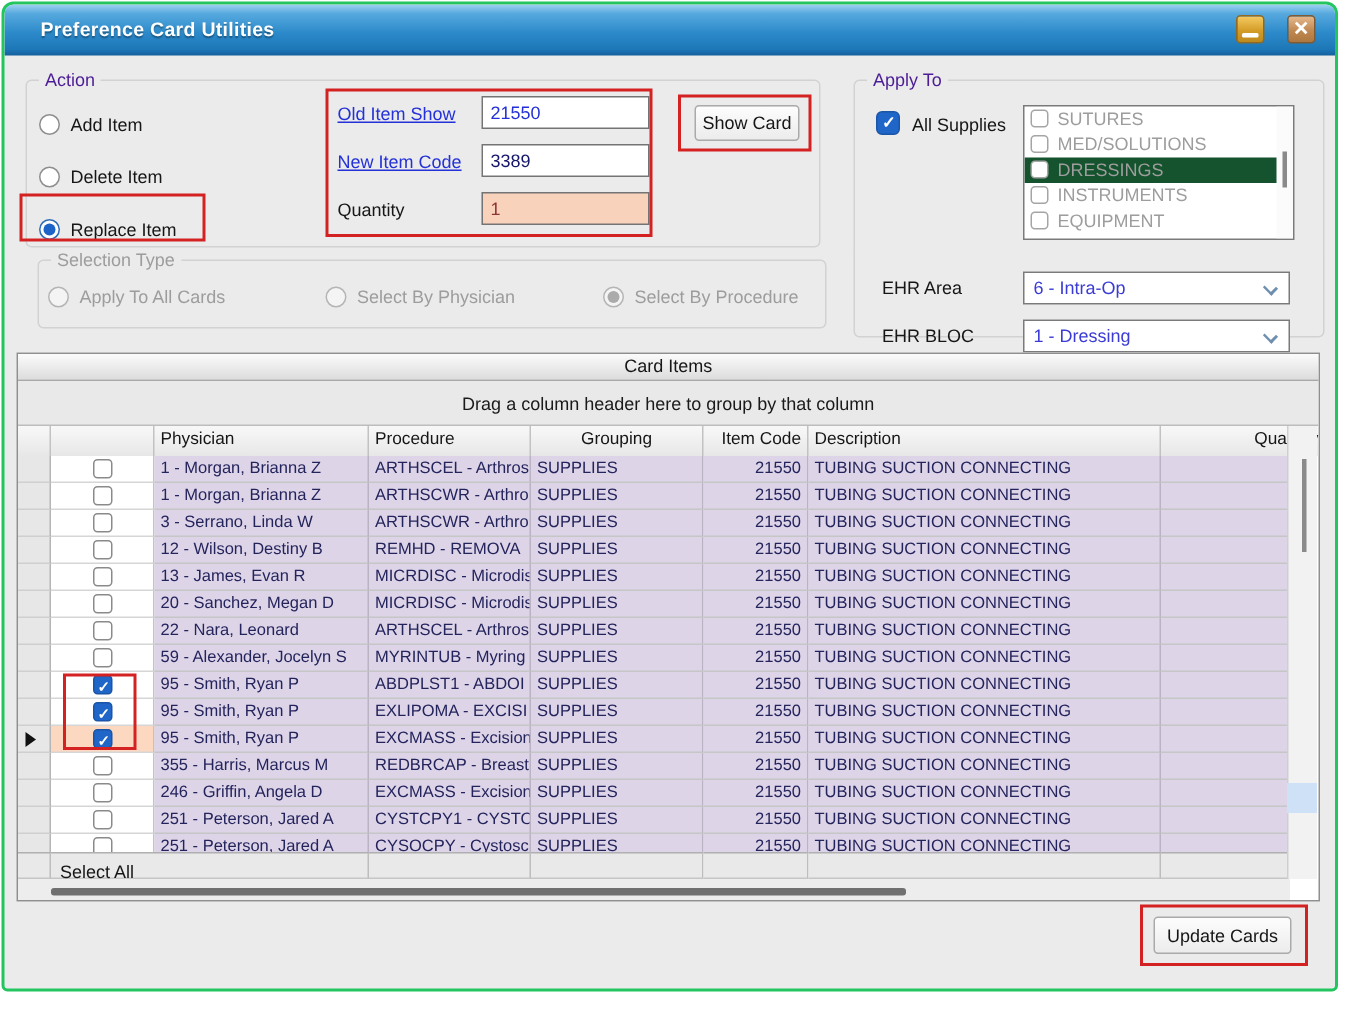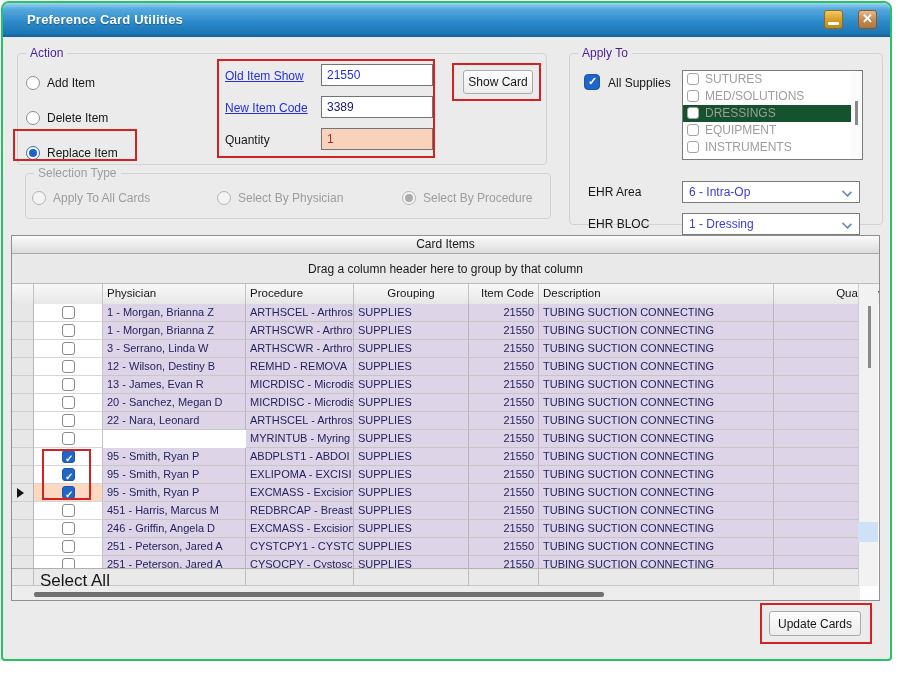--- a/index.html
+++ b/index.html
@@ -85,21 +85,21 @@
   .gutter { background:#e7e7e7; border-right:1px solid #b5b5b5; border-bottom:1px solid #cfcfcf; }
   .cbcell { background:#fff; border-right:1px solid #c3c3c3; border-bottom:1px solid #d6d6d6; }
   .cbcell.cur { background:#fbd8bf; }
   .gcb { position:absolute; left:28px; top:2px; width:13px; height:13px; border:1px solid #8a8a8a; border-radius:3px; background:#fff; }
   .gcb.on { background:#1f66c8; border-color:#1a55a8; }
   .gcb.on::after { content:"✓"; position:absolute; left:2px; top:-1px; color:#fff; font-size:10px; font-weight:bold; }
   .rowarrow { position:absolute; left:5px; top:4px; width:0; height:0;
     border-left:7px solid #111; border-top:5px solid transparent; border-bottom:5px solid transparent; }
   .gfoot { position:absolute; left:0; top:332px; width:848px; height:18px; }
   .fcell { position:absolute; top:0; height:18px; background:#e9e9e9; border-right:1px solid #bdbdbd;
-    border-bottom:1px solid #c6c6c6; border-top:1px solid #b0b0b0; font-size:17px; color:#161616; line-height:16px; padding:4px 6px; }
+    border-bottom:1px solid #c6c6c6; border-top:1px solid #b0b0b0; font-size:12px; color:#161616; line-height:16px; padding:4px 6px; }
   .vscroll { position:absolute; right:1px; top:48px; width:20px; height:302px; background:#f2f2f2; border-left:1px solid #cfcfcf; }
   .vthumb { position:absolute; left:9px; top:22px; width:3px; height:62px; background:#8a8a8a; }
   .vblue { position:absolute; right:1px; top:286px; width:20px; height:20px; background:#cfe1f6; }
   .hscroll { position:absolute; left:0; top:350px; width:848px; height:15px; background:#ededed; }
   .hthumb { position:absolute; left:22px; top:6px; width:570px; height:5px; background:#707070; border-radius:2px; }
 
   
   .hlrect { position:absolute; border:2px solid #d42222; pointer-events:none; z-index:50; }
 </style>
 </head>
@@ -165,22 +165,22 @@
 
       <div class="grp" style="left:566px; top:16px; width:314px; height:172px;">
         <span class="grp-label">Apply To</span>
         <span class="bigcheck" style="left:14px; top:20px;"></span>
         <span class="flabel" style="left:38px; top:22px;">All Supplies</span>
         <div class="listbox">
           <div id="supply-items">
               <div class="litem"><span class="cbx"></span><span>SUTURES</span></div>
               <div class="litem"><span class="cbx"></span><span>MED/SOLUTIONS</span></div>
               <div class="litem hl"><span class="cbx"></span><span>DRESSINGS</span></div>
+              <div class="litem"><span class="cbx"></span><span>INSTRUMENTS</span></div>
               <div class="litem"><span class="cbx"></span><span>EQUIPMENT</span></div>
-              <div class="litem"><span class="cbx"></span><span>INSTRUMENTS</span></div>
             </div>
           <div class="lscroll">
               <div class="lthumb"></div>
             </div>
         </div>
         <span class="flabel" style="left:18px; top:131px;">EHR Area</span>
         <div class="combo" style="left:112px; top:127px;">
           <span class="val">6 - Intra-Op</span>
           <span class="chev"></span>
         </div>
@@ -287,20 +287,21 @@
               <div class="gcell" style="left: 342px; width: 115px;">SUPPLIES</div>
               <div class="gcell r" style="left: 457px; width: 70px;">21550</div>
               <div class="gcell" style="left: 527px; width: 235px;">TUBING SUCTION CONNECTING</div>
               <div class="gcell r" style="left: 762px; width: 110px;"></div>
             </div>
             <div class="grow" style="top: 126px;">
               <div class="gcell gutter" style="left: 0px; width: 22px;"></div>
               <div class="gcell cbcell" style="left: 22px; width: 69px;">
                 <span class="gcb"></span>
               </div>
+              <div class="gcell" style="left: 91px; width: 143px;">59 - Alexander, Jocelyn S</div>
               <div class="gcell" style="left: 234px; width: 108px;">MYRINTUB - Myring</div>
               <div class="gcell" style="left: 342px; width: 115px;">SUPPLIES</div>
               <div class="gcell r" style="left: 457px; width: 70px;">21550</div>
               <div class="gcell" style="left: 527px; width: 235px;">TUBING SUCTION CONNECTING</div>
               <div class="gcell r" style="left: 762px; width: 110px;"></div>
             </div>
             <div class="grow" style="top: 144px;">
               <div class="gcell gutter" style="left: 0px; width: 22px;"></div>
               <div class="gcell cbcell" style="left: 22px; width: 69px;">
                 <span class="gcb on"></span>
@@ -336,21 +337,21 @@
               <div class="gcell" style="left: 342px; width: 115px;">SUPPLIES</div>
               <div class="gcell r" style="left: 457px; width: 70px;">21550</div>
               <div class="gcell" style="left: 527px; width: 235px;">TUBING SUCTION CONNECTING</div>
               <div class="gcell r" style="left: 762px; width: 110px;"></div>
             </div>
             <div class="grow" style="top: 198px;">
               <div class="gcell gutter" style="left: 0px; width: 22px;"></div>
               <div class="gcell cbcell" style="left: 22px; width: 69px;">
                 <span class="gcb"></span>
               </div>
-              <div class="gcell" style="left: 91px; width: 143px;">451 - Harris, Marcus M</div>
+              <div class="gcell" style="left: 91px; width: 143px;">355 - Harris, Marcus M</div>
               <div class="gcell" style="left: 234px; width: 108px;">REDBRCAP - Breast</div>
               <div class="gcell" style="left: 342px; width: 115px;">SUPPLIES</div>
               <div class="gcell r" style="left: 457px; width: 70px;">21550</div>
               <div class="gcell" style="left: 527px; width: 235px;">TUBING SUCTION CONNECTING</div>
               <div class="gcell r" style="left: 762px; width: 110px;"></div>
             </div>
             <div class="grow" style="top: 216px;">
               <div class="gcell gutter" style="left: 0px; width: 22px;"></div>
               <div class="gcell cbcell" style="left: 22px; width: 69px;">
                 <span class="gcb"></span>

